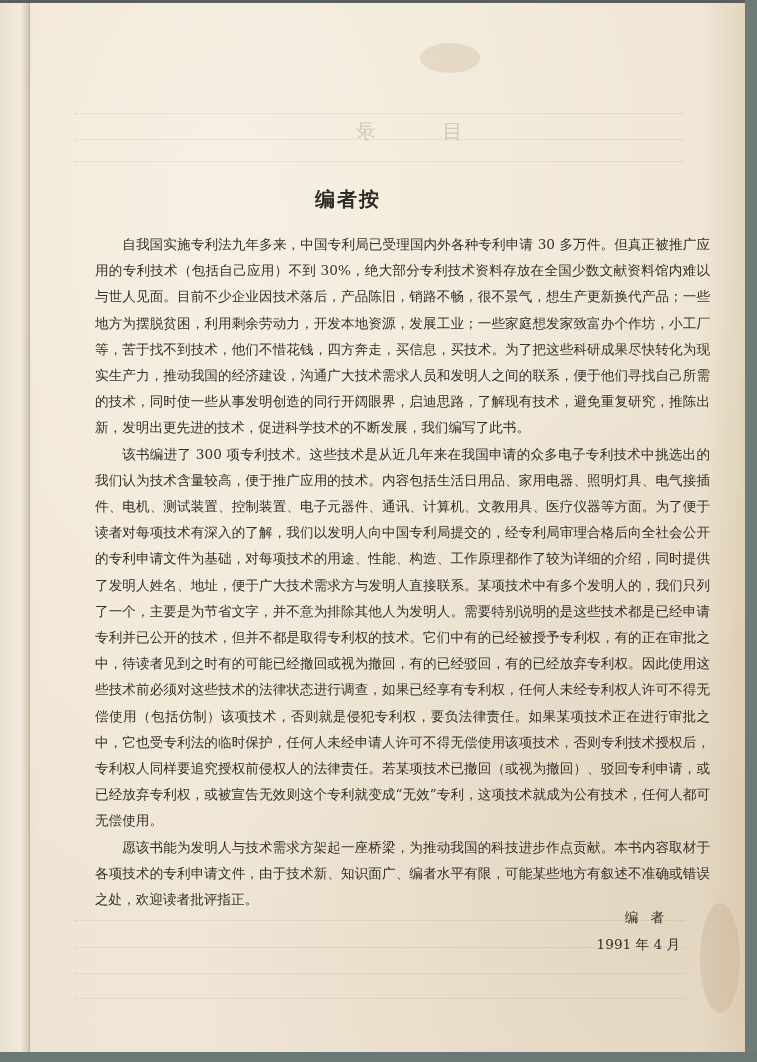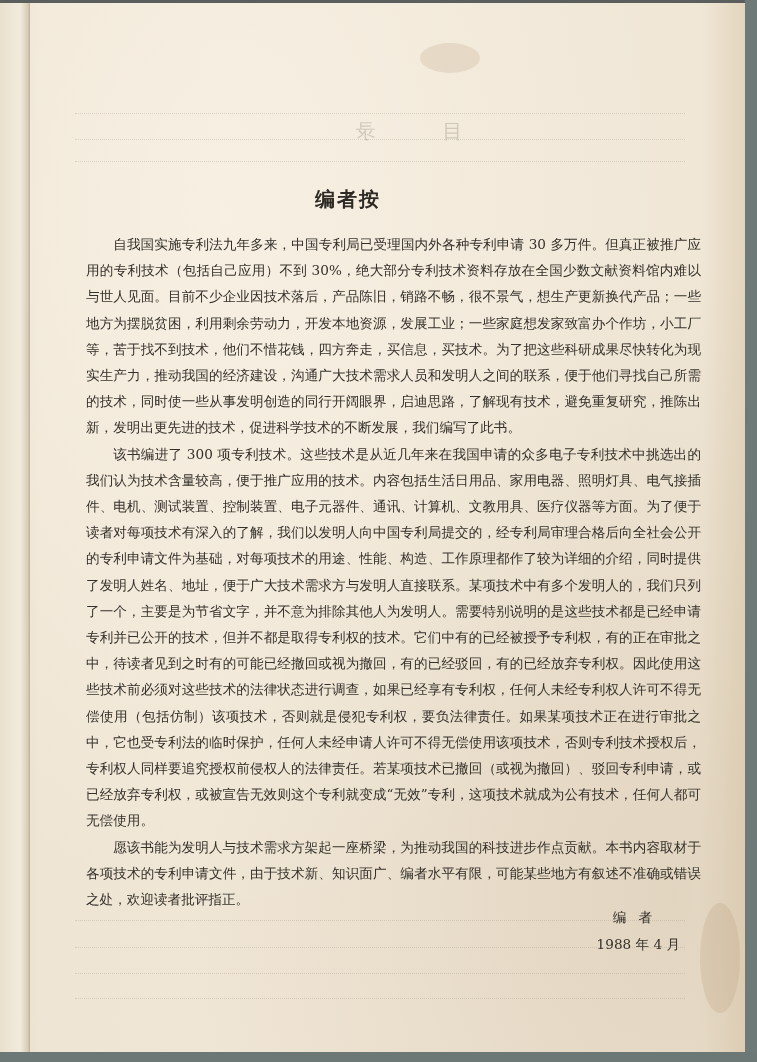--- a/index.html
+++ b/index.html
@@ -57,21 +57,21 @@
       left: 0;
       width: 696px;
       text-align: center;
       font-size: 20px;
       color: #2e2a25;
       letter-spacing: 2px;
     }
     .body-text {
       position: absolute;
       top: 228px;
-      left: 86px;
+      left: 95px;
       width: 615px;
       font-size: 13.6px;
       line-height: 26.2px;
       color: #34302a;
       text-align: justify;
     }
     .para {
       margin: 0;
       text-indent: 2em;
     }
@@ -79,21 +79,21 @@
       position: absolute;
       left: 560px;
       width: 120px;
       text-align: right;
       font-size: 13.6px;
       color: #34302a;
     }
     .sig-editor {
       top: 906px;
       letter-spacing: 12px;
-      left: 544px;
+      left: 556px;
       font-family: Liberation Serif, serif;
     }
     .sig-date {
       top: 933px;
     }
     .stain {
       position: absolute;
       border-radius: 50%;
       background: rgba(170,140,100,0.18);
     }
@@ -126,15 +126,15 @@
 
   <h1 class="title">编者按</h1>
 
   <div class="body-text">
     <p class="para">自我国实施专利法九年多来，中国专利局已受理国内外各种专利申请 30 多万件。但真正被推广应用的专利技术（包括自己应用）不到 30%，绝大部分专利技术资料存放在全国少数文献资料馆内难以与世人见面。目前不少企业因技术落后，产品陈旧，销路不畅，很不景气，想生产更新换代产品；一些地方为摆脱贫困，利用剩余劳动力，开发本地资源，发展工业；一些家庭想发家致富办个作坊，小工厂等，苦于找不到技术，他们不惜花钱，四方奔走，买信息，买技术。为了把这些科研成果尽快转化为现实生产力，推动我国的经济建设，沟通广大技术需求人员和发明人之间的联系，便于他们寻找自己所需的技术，同时使一些从事发明创造的同行开阔眼界，启迪思路，了解现有技术，避免重复研究，推陈出新，发明出更先进的技术，促进科学技术的不断发展，我们编写了此书。</p>
     <p class="para">该书编进了 300 项专利技术。这些技术是从近几年来在我国申请的众多电子专利技术中挑选出的我们认为技术含量较高，便于推广应用的技术。内容包括生活日用品、家用电器、照明灯具、电气接插件、电机、测试装置、控制装置、电子元器件、通讯、计算机、文教用具、医疗仪器等方面。为了便于读者对每项技术有深入的了解，我们以发明人向中国专利局提交的，经专利局审理合格后向全社会公开的专利申请文件为基础，对每项技术的用途、性能、构造、工作原理都作了较为详细的介绍，同时提供了发明人姓名、地址，便于广大技术需求方与发明人直接联系。某项技术中有多个发明人的，我们只列了一个，主要是为节省文字，并不意为排除其他人为发明人。需要特别说明的是这些技术都是已经申请专利并已公开的技术，但并不都是取得专利权的技术。它们中有的已经被授予专利权，有的正在审批之中，待读者见到之时有的可能已经撤回或视为撤回，有的已经驳回，有的已经放弃专利权。因此使用这些技术前必须对这些技术的法律状态进行调查，如果已经享有专利权，任何人未经专利权人许可不得无偿使用（包括仿制）该项技术，否则就是侵犯专利权，要负法律责任。如果某项技术正在进行审批之中，它也受专利法的临时保护，任何人未经申请人许可不得无偿使用该项技术，否则专利技术授权后，专利权人同样要追究授权前侵权人的法律责任。若某项技术已撤回（或视为撤回）、驳回专利申请，或已经放弃专利权，或被宣告无效则这个专利就变成“无效”专利，这项技术就成为公有技术，任何人都可无偿使用。</p>
     <p class="para">愿该书能为发明人与技术需求方架起一座桥梁，为推动我国的科技进步作点贡献。本书内容取材于各项技术的专利申请文件，由于技术新、知识面广、编者水平有限，可能某些地方有叙述不准确或错误之处，欢迎读者批评指正。</p>
   </div>
 
   <div class="sig sig-editor">编者</div>
-  <div class="sig sig-date">1988 年 4 月</div>
+  <div class="sig sig-date">1991 年 4 月</div>
 </div>
 <div class="bottom-edge"></div>
 
 </body></html>

